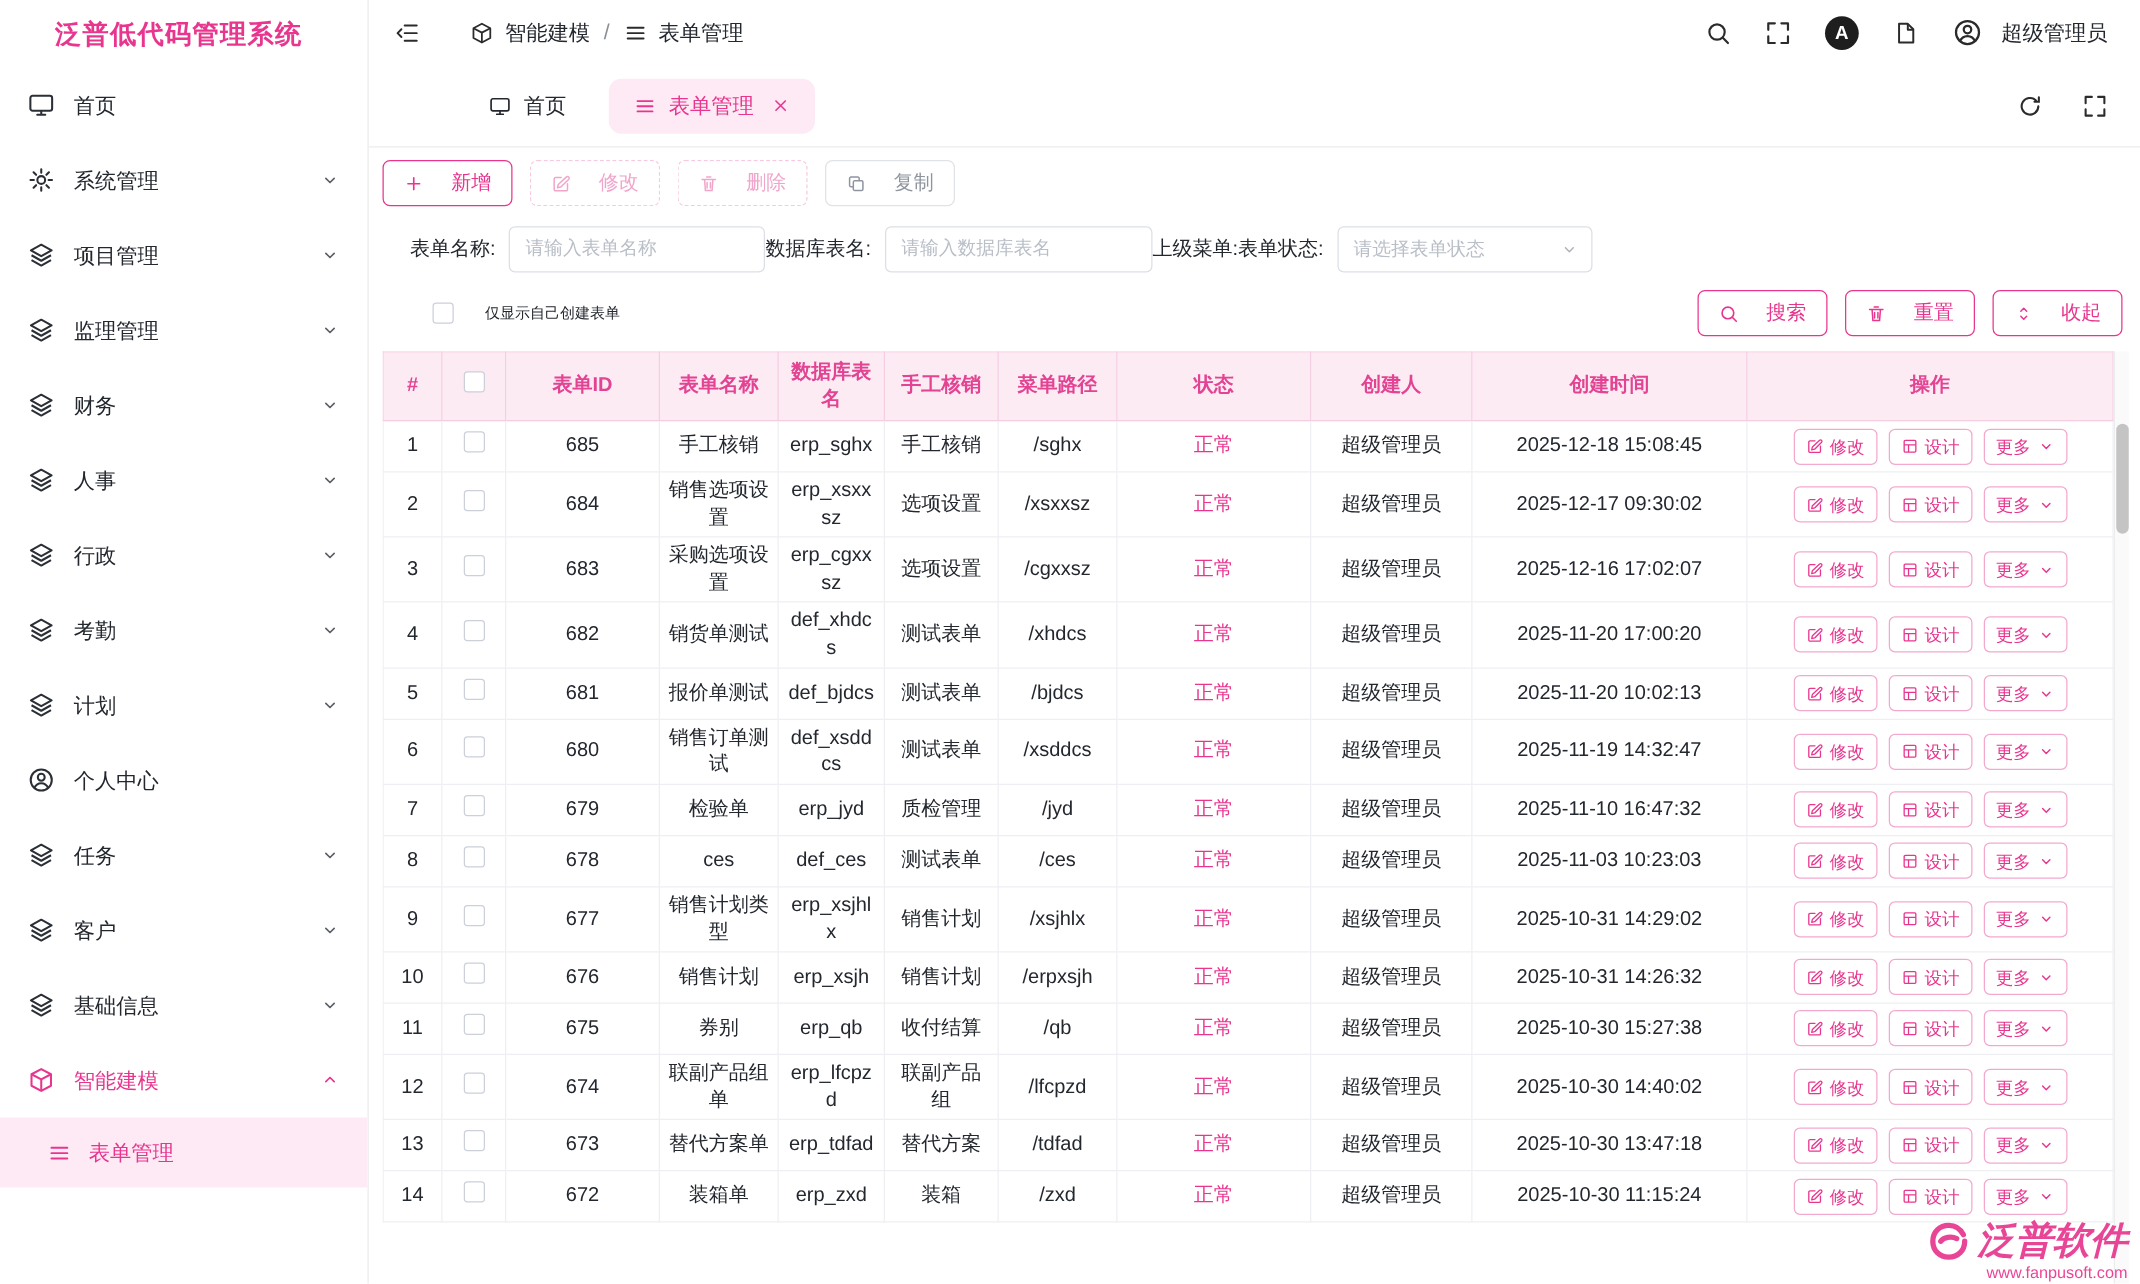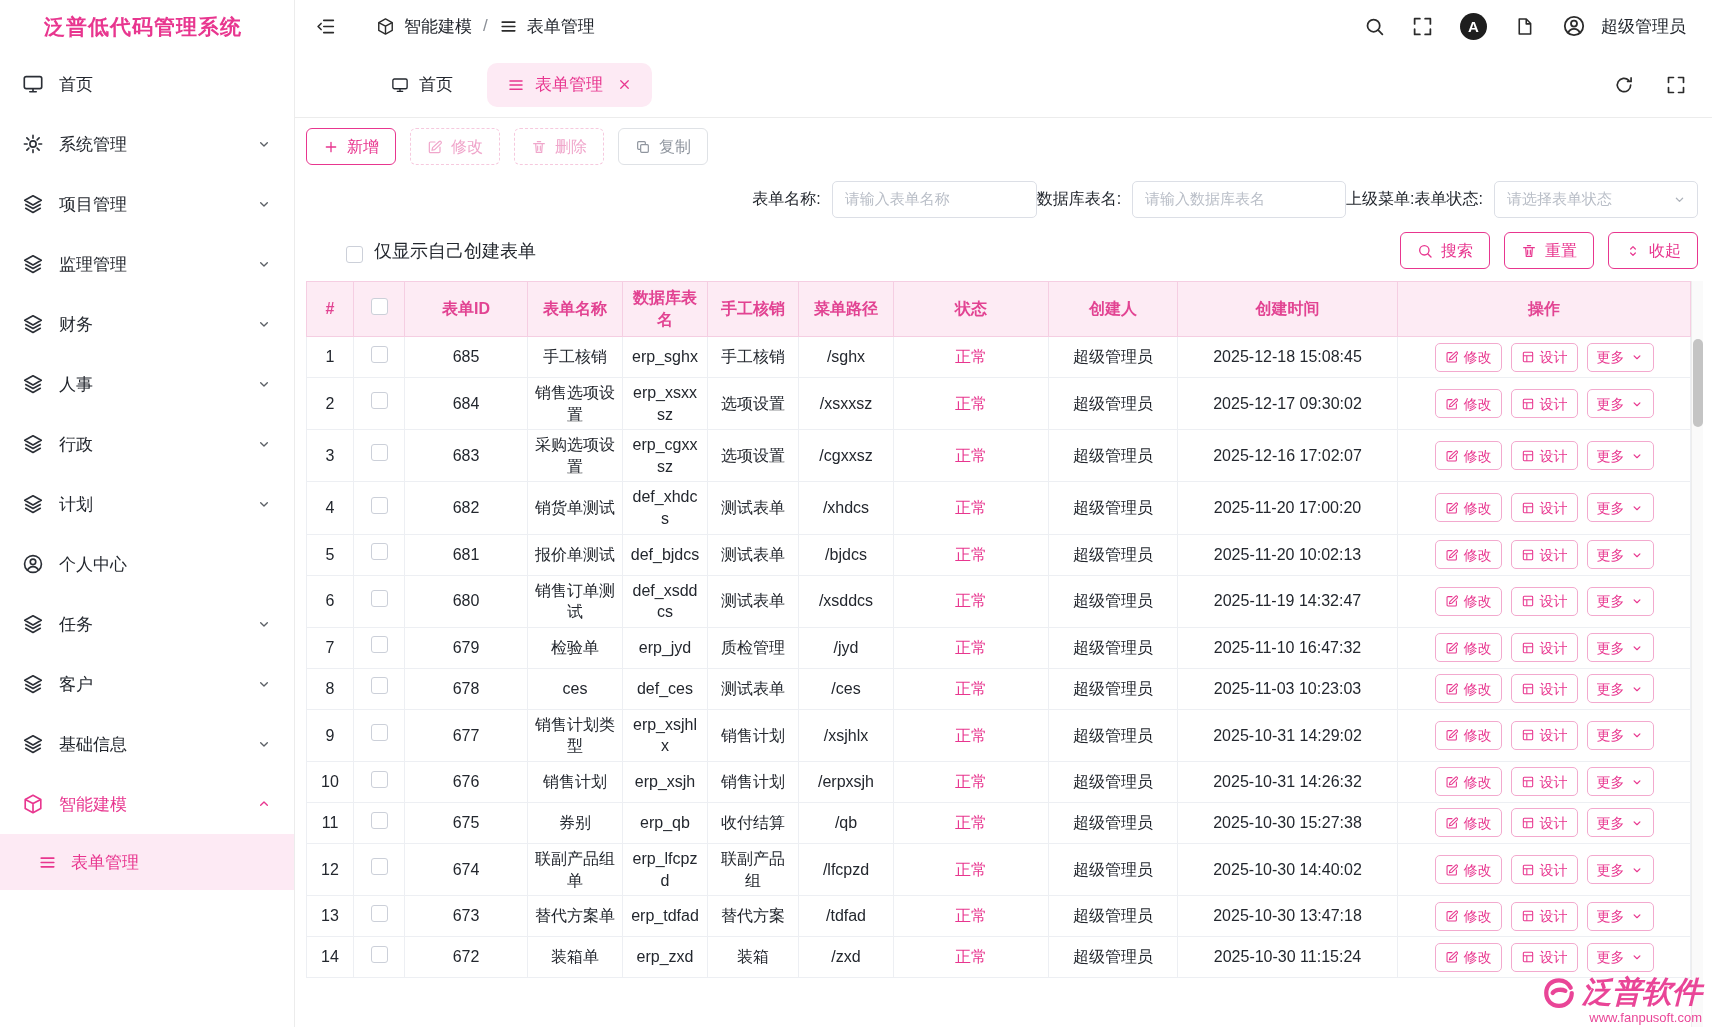--- a/index.html
+++ b/index.html
@@ -54,36 +54,36 @@
   .tab{height:44px;display:flex;align-items:center;gap:10px;padding:0 20px;border-radius:10px;font-size:17px;cursor:pointer;color:#23272e;background:#fff}
   .tab .t-icon{width:18px;height:18px}
   .tab.active{background:var(--pink-light);color:var(--pink)}
   .tab .t-close{width:15px;height:15px;margin-left:4px;cursor:pointer}
   .tab-actions{margin-left:auto;display:flex;align-items:center;gap:32px}
   .tb-icon{width:20px;height:20px;color:#2b2b2b;cursor:pointer}
 
   .content{flex:1;display:flex;flex-direction:column;min-height:0;padding-left:11px;position:relative}
 
   .toolbar{display:flex;gap:14px;padding:10px 0 8px 0;flex:none}
-  .btn{display:inline-flex;align-items:center;gap:8px;height:37px;padding:0 16px;border-radius:6px;border:1px solid var(--pink);background:#fff;color:var(--pink);font-size:16px;cursor:pointer;font-family:inherit;line-height:1}
+  .btn{display:inline-flex;align-items:center;gap:22px;height:37px;padding:0 16px;border-radius:6px;border:1px solid var(--pink);background:#fff;color:var(--pink);font-size:16px;cursor:pointer;font-family:inherit;line-height:1}
   .btn .b-icon{width:16px;height:16px}
   .btn.dis-pink{color:#f0a6cb;border-color:#f6c9de;border-style:dashed;cursor:not-allowed}
   .btn.dis-grey{color:#8f959e;border-color:#dfe2e6;cursor:not-allowed}
 
-  .filters{display:flex;align-items:center;justify-content:flex-end;padding:8px 14px 8px 22px;flex:none}
+  .filters{display:flex;align-items:center;justify-content:flex-start;padding:8px 14px 8px 22px;flex:none}
   .f-group{display:flex;align-items:center;gap:11px;font-size:16px}
   .f-input{height:37px;border:1px solid #dcdfe6;border-radius:5px;padding:0 12px;font-size:15px;font-family:Liberation Serif, serif;color:#333;outline:none}
   .f-input::placeholder{color:#b9bec7}
   .w1{width:205px}.w2{width:214px}
   .f-select{height:37px;border:1px solid #dcdfe6;border-radius:5px;display:flex;align-items:center;justify-content:space-between;padding:0 10px 0 12px;color:#b9bec7;font-size:15px;cursor:pointer;background:#fff}
   .w3{width:199px}.w4{width:204px}
   .f-caret{width:15px;height:15px;color:#aeb3bb}
 
   .searchrow{display:flex;align-items:center;justify-content:space-between;padding:6px 14px 12px 40px;flex:none}
-  .only-mine{display:flex;align-items:flex-end;gap:11px;font-size:18px;cursor:pointer}
+  .only-mine{display:flex;align-items:flex-start;gap:25px;font-size:12px;cursor:pointer}
   .cb{width:17px;height:17px;border:1px solid #ccd0d9;border-radius:3px;background:#fff;display:inline-block;flex:none;cursor:pointer}
   .sr-buttons{display:flex;gap:14px}
 
   .table-zone{flex:1;display:flex;min-height:0;overflow:hidden;padding-right:4px}
   table{border-collapse:collapse;table-layout:fixed;width:1384px;font-size:16px;align-self:flex-start}
   th,td{text-align:center;vertical-align:middle;padding:4px 6px;word-break:break-all;line-height:1.35}
   th{background:var(--th-bg);color:#e24392;border:1px solid var(--th-border);font-weight:600;height:55px;font-size:16px}
   td{border:1px solid var(--td-border);height:41px;color:#23272e}
   .status-text{color:var(--pink);cursor:pointer}
   .actions-cell{display:flex;gap:9px;justify-content:center;align-items:center}
@@ -190,20 +190,35 @@
       </div>
       <div class="side-item">
         <span class="s-icon icon">
           <svg viewBox="0 0 24 24" fill="none" stroke="currentColor" stroke-width="1.8" stroke-linejoin="round">
             <path d="M12 3l9 5-9 5-9-5 9-5z"></path>
             <path d="M3.5 12.2l8.5 4.8 8.5-4.8"></path>
             <path d="M3.5 16.4l8.5 4.8 8.5-4.8"></path>
           </svg>
         </span>
         <span class="s-label">行政</span>
+        <span class="s-chev icon">
+          <svg viewBox="0 0 24 24" fill="none" stroke="currentColor" stroke-width="2" stroke-linecap="round" stroke-linejoin="round">
+            <path d="M7 10l5 5 5-5"></path>
+          </svg>
+        </span>
+      </div>
+      <div class="side-item">
+        <span class="s-icon icon">
+          <svg viewBox="0 0 24 24" fill="none" stroke="currentColor" stroke-width="1.8" stroke-linejoin="round">
+            <path d="M12 3l9 5-9 5-9-5 9-5z"></path>
+            <path d="M3.5 12.2l8.5 4.8 8.5-4.8"></path>
+            <path d="M3.5 16.4l8.5 4.8 8.5-4.8"></path>
+          </svg>
+        </span>
+        <span class="s-label">考勤</span>
         <span class="s-chev icon">
           <svg viewBox="0 0 24 24" fill="none" stroke="currentColor" stroke-width="2" stroke-linecap="round" stroke-linejoin="round">
             <path d="M7 10l5 5 5-5"></path>
           </svg>
         </span>
       </div>
       <div class="side-item">
         <span class="s-icon icon">
           <svg viewBox="0 0 24 24" fill="none" stroke="currentColor" stroke-width="1.8" stroke-linejoin="round">
             <path d="M12 3l9 5-9 5-9-5 9-5z"></path>

